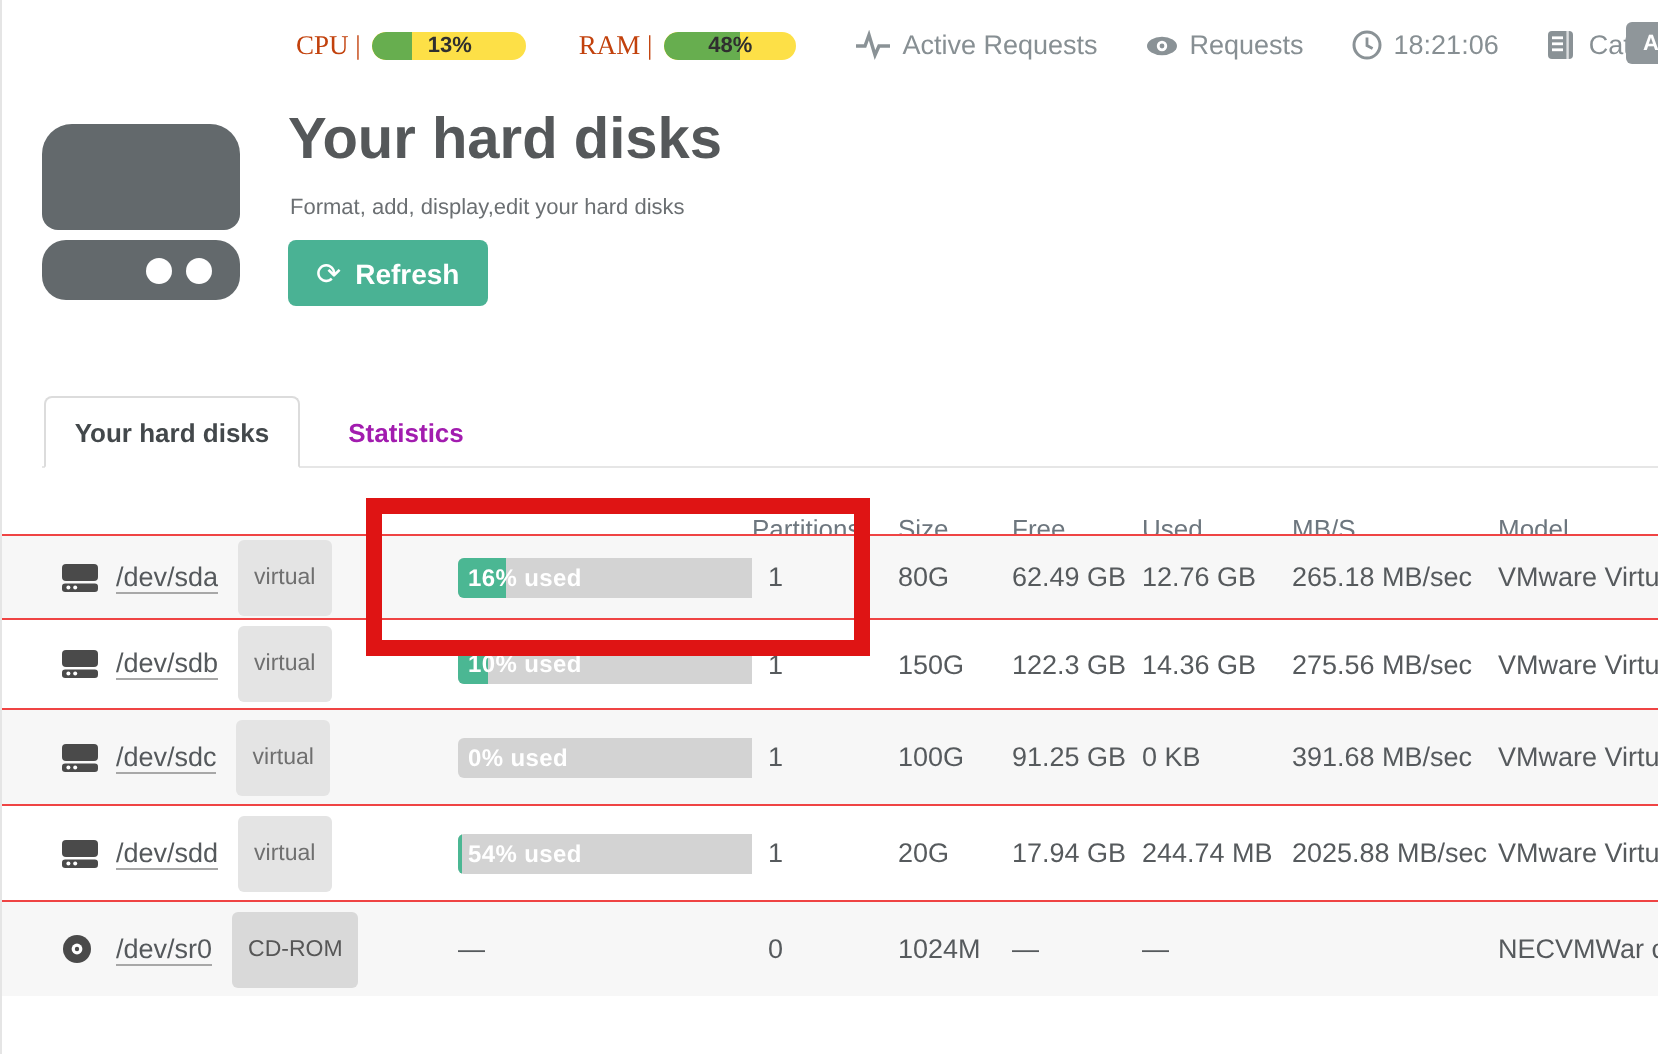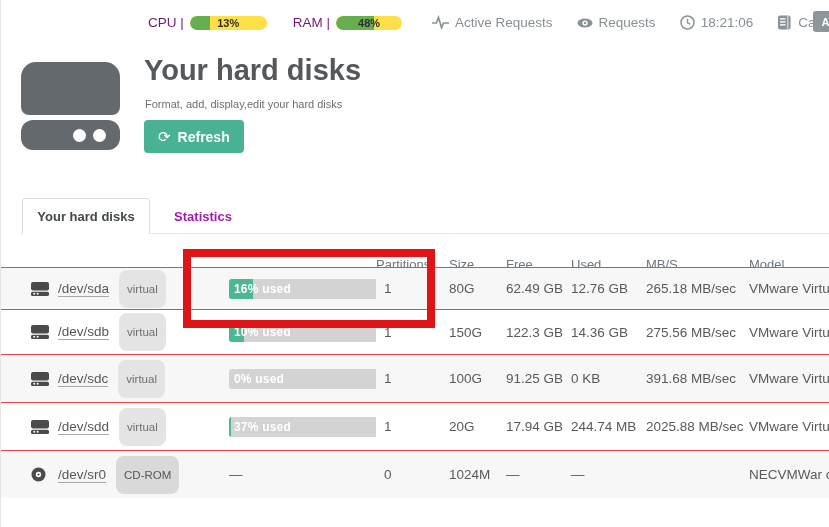--- a/index.html
+++ b/index.html
@@ -14,21 +14,21 @@
 
   
   .topbar {
     position:absolute; top:0; left:0; right:0; height:45px;
     display:flex; align-items:center;
     padding-left:147px;
     white-space:nowrap;
     color:#878f93; font-size:13.5px;
   }
   .tb-group { display:flex; align-items:center; }
-  .tb-label { color:#701a75; margin-right:6px; }
+  .tb-label { color:#c2410c; margin-right:6px;font-family:Liberation Serif, serif; }
   .meter {
     position:relative; height:14px; background:#fde047; border-radius:7px;
     overflow:hidden;
   }
   .meter.cpu { width:77px; margin-right:26px; }
   .meter.ram { width:66px; margin-right:30px; }
   .meter-fill { position:absolute; left:0; top:0; bottom:0; background:#67ae4f; border-radius:7px 0 0 7px; }
   .meter-text {
     position:absolute; inset:0; display:flex; align-items:center; justify-content:center;
     font-size:11px; font-weight:bold; color:#2f2f2f;
@@ -87,21 +87,21 @@
   .thead .c-disk { padding-left:25px;margin-top:48px; }
   .tbody-row { border-top:1px solid #ef4444; }
   .tbody-row.stripe { background:#f7f7f7; }
   .r1 { height:42px; } .r2 { height:45px; } .r3,.r4,.r5 { height:48px; }
   .c { white-space:nowrap; overflow:hidden; }
   .c-disk { display:flex; align-items:center; }
   .hdd-ic, .cd-ic { display:inline-flex; width:18px; margin-right:9px; flex:none; }
   .devlink { color:#55595c; text-decoration:none; border-bottom:1px solid #a8a8a8; cursor:pointer; }
   .badge {
     margin-left:10px; background:#e4e4e4; color:#6f6f6f;
-    font-size:11.5px; padding:13px 8px; border-radius:8px;
+    font-size:11.5px; padding:13px 8px; border-radius:3px;
   }
   .badge.cdrom { background:#d9d9d9; color:#565656; }
   .bar { position:relative; width:150px; height:20px; background:#d3d3d3; border-radius:3px; overflow:hidden; }
   .bar-fill { position:absolute; left:0; top:0; bottom:0; background:#4bb793; }
   .bar-label {
     position:absolute; left:5px; top:0; bottom:0; display:flex; align-items:center;
     color:#ffffff; font-size:12px; font-weight:bold; letter-spacing:0.2px;
   }
   .c-part { padding-left:8px; }
   .dash { color:#565a5d; }
@@ -295,21 +295,21 @@
             <circle cx="3.2" cy="11.8" r="1" fill="#fff"></circle>
             <circle cx="6.6" cy="11.8" r="1" fill="#fff"></circle>
           </svg>
         </span>
       <a class="devlink">/dev/sdd</a>
       <span class="badge">virtual</span>
     </div>
     <div class="c">
       <div class="bar">
         <div class="bar-fill" style="width: 1%;"></div>
-        <span class="bar-label">37% used</span>
+        <span class="bar-label">54% used</span>
       </div>
     </div>
     <div class="c c-part">1</div>
     <div class="c">20G</div>
     <div class="c">17.94 GB</div>
     <div class="c">244.74 MB</div>
     <div class="c">2025.88 MB/sec</div>
     <div class="c">VMware Virtua</div>
   </div>
 

